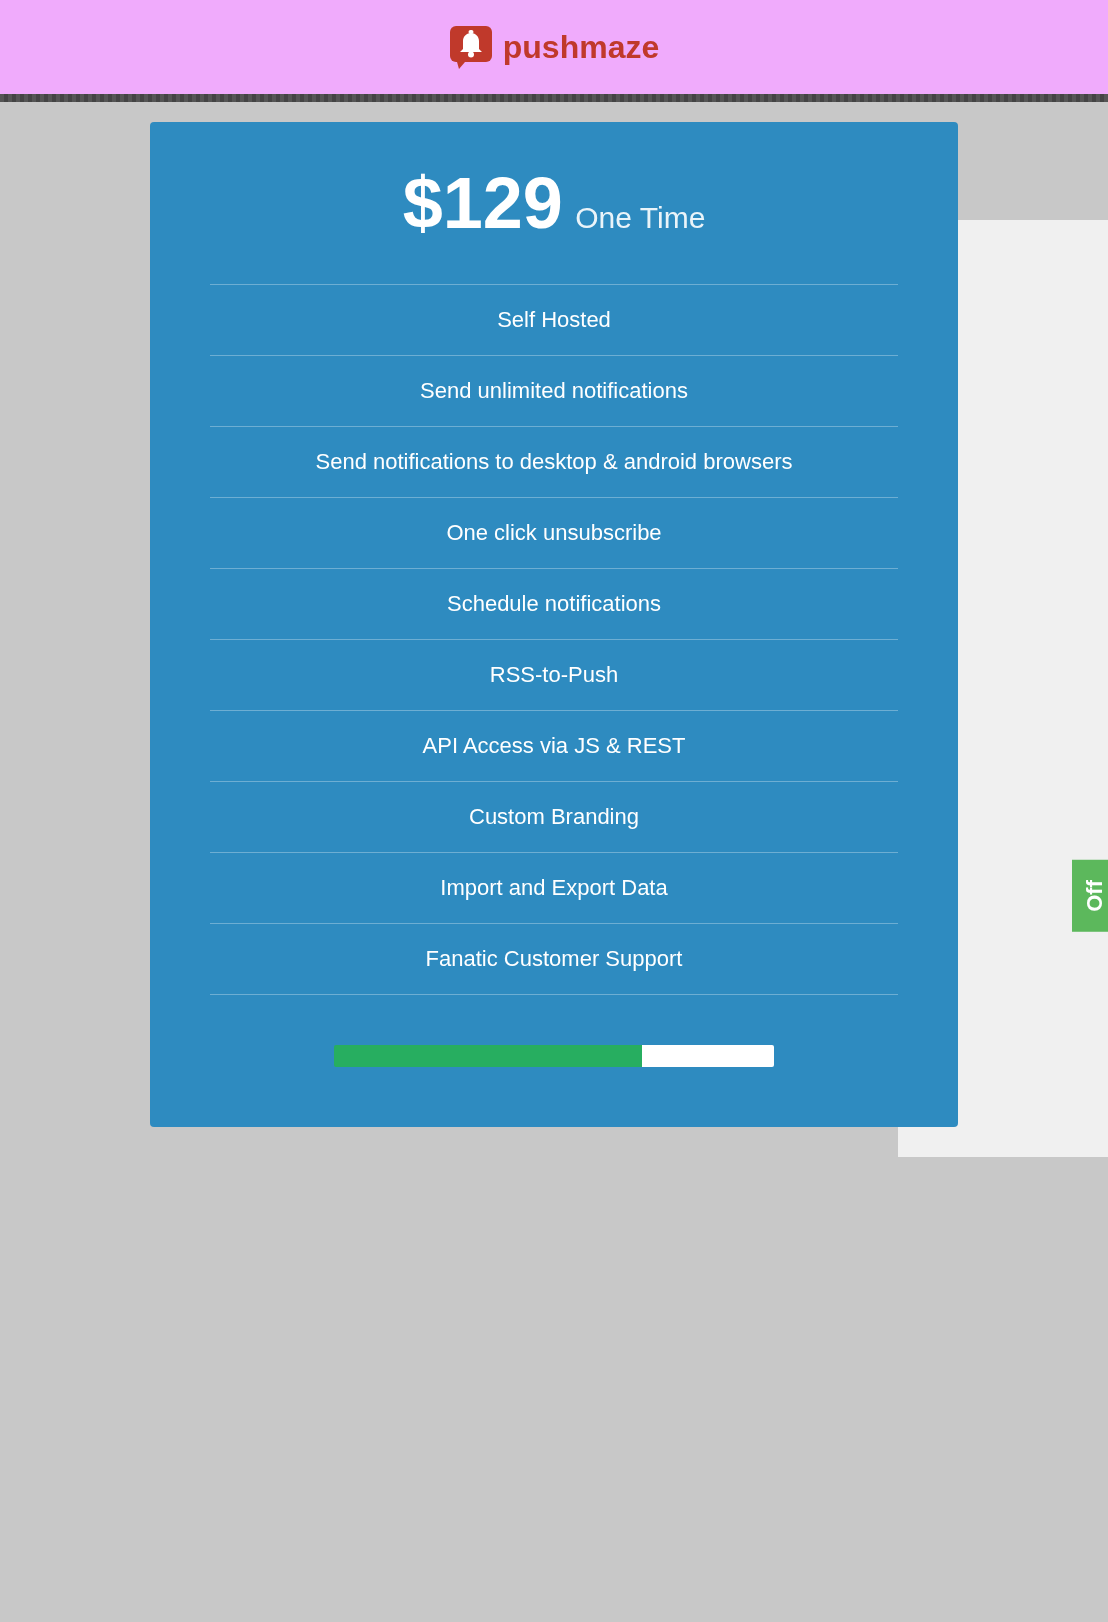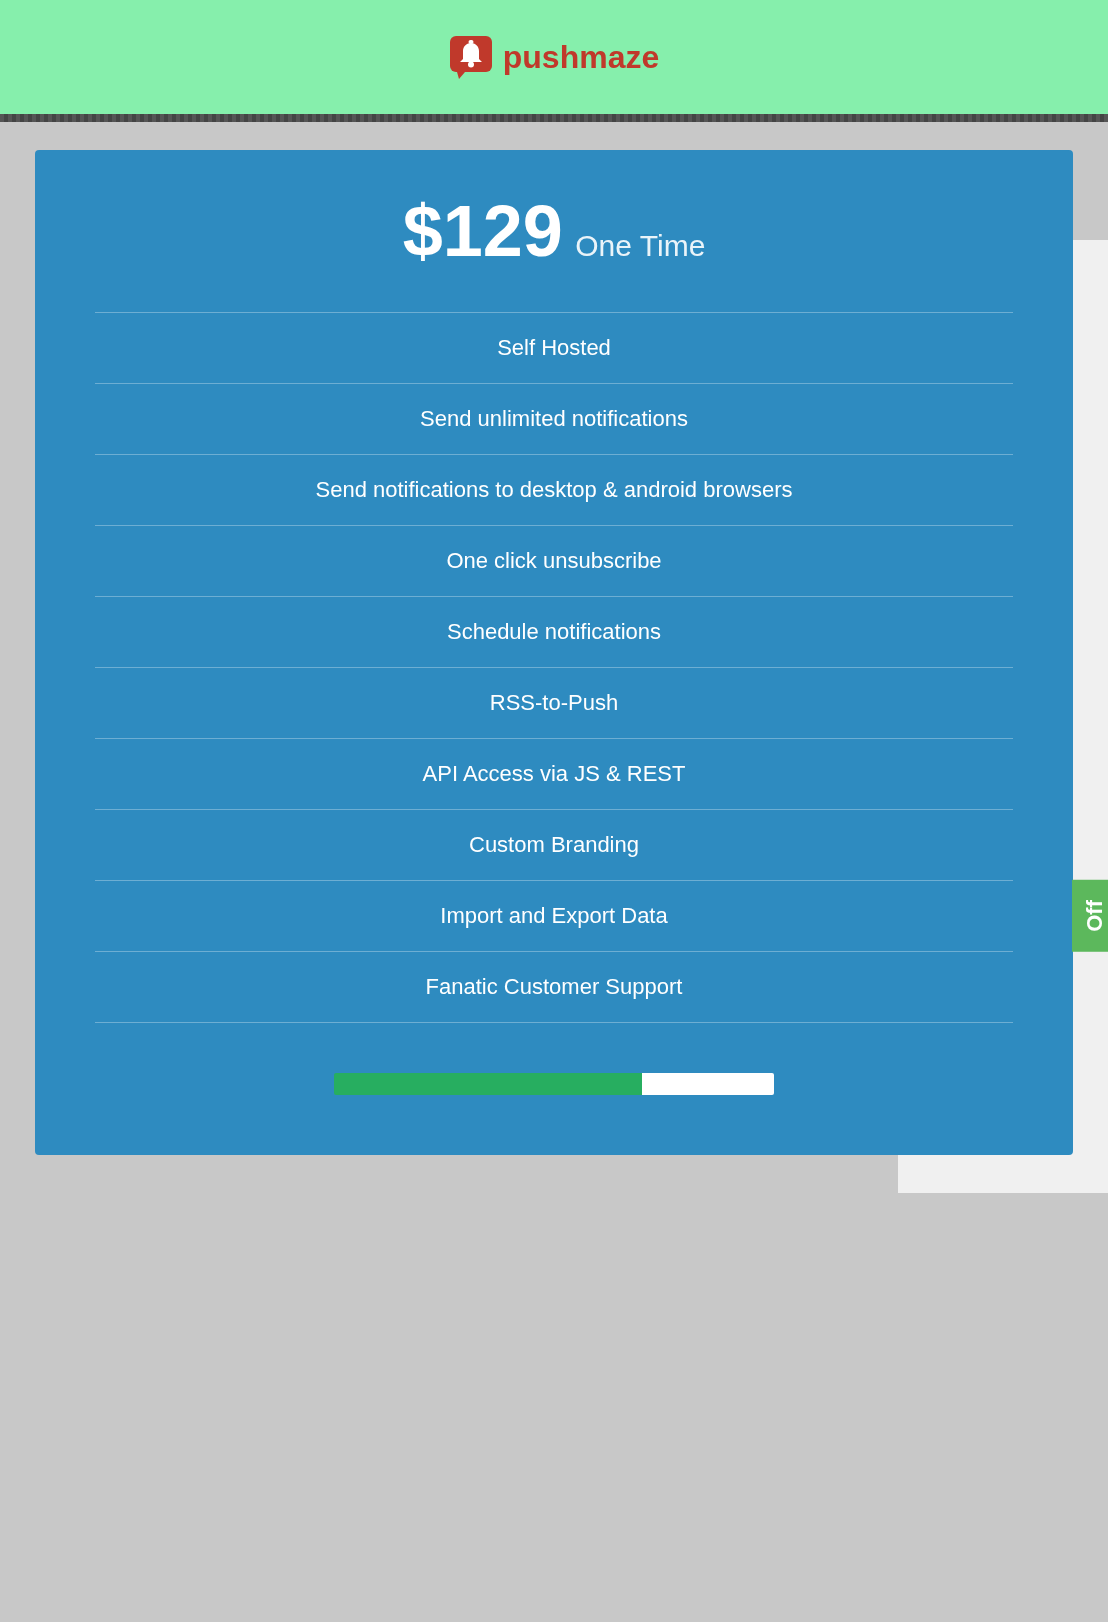--- a/index.html
+++ b/index.html
@@ -13,22 +13,22 @@
       min-height: 1622px;
       background-color: #c8c8c8;
       font-family: 'Segoe UI', Arial, sans-serif;
       position: relative;
       overflow-x: hidden;
     }
 
     
     .header {
       width: 100%;
-      height: 114px;
-      background-color: #86efac;
+      height: 94px;
+      background-color: #f0abfc;
       display: flex;
       align-items: center;
       justify-content: center;
     }
 
     .logo-container {
       display: flex;
       align-items: center;
       gap: 10px;
     }
@@ -60,22 +60,22 @@
 
     
     .main-content {
       width: 100%;
       padding: 20px 30px 30px 30px;
       position: relative;
     }
 
     
     .pricing-card {
-      width: 1038px;
-      margin: 8px auto;
+      width: 808px;
+      margin: 0 auto;
       background-color: #2e8bc0;
       border-radius: 4px;
       padding: 40px 60px 60px 60px;
       position: relative;
     }
 
     
     .price-section {
       text-align: center;
       margin-bottom: 40px;

